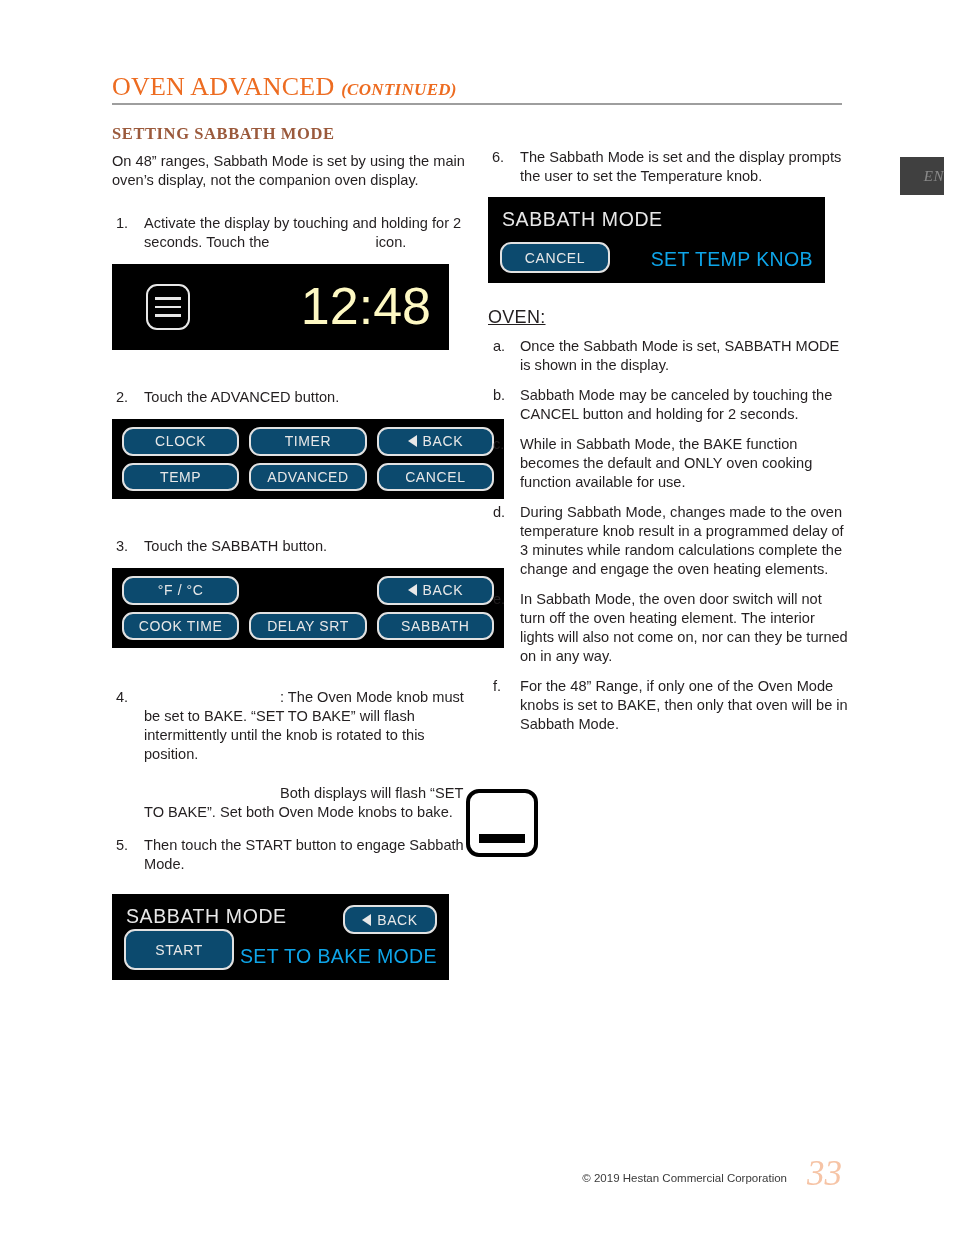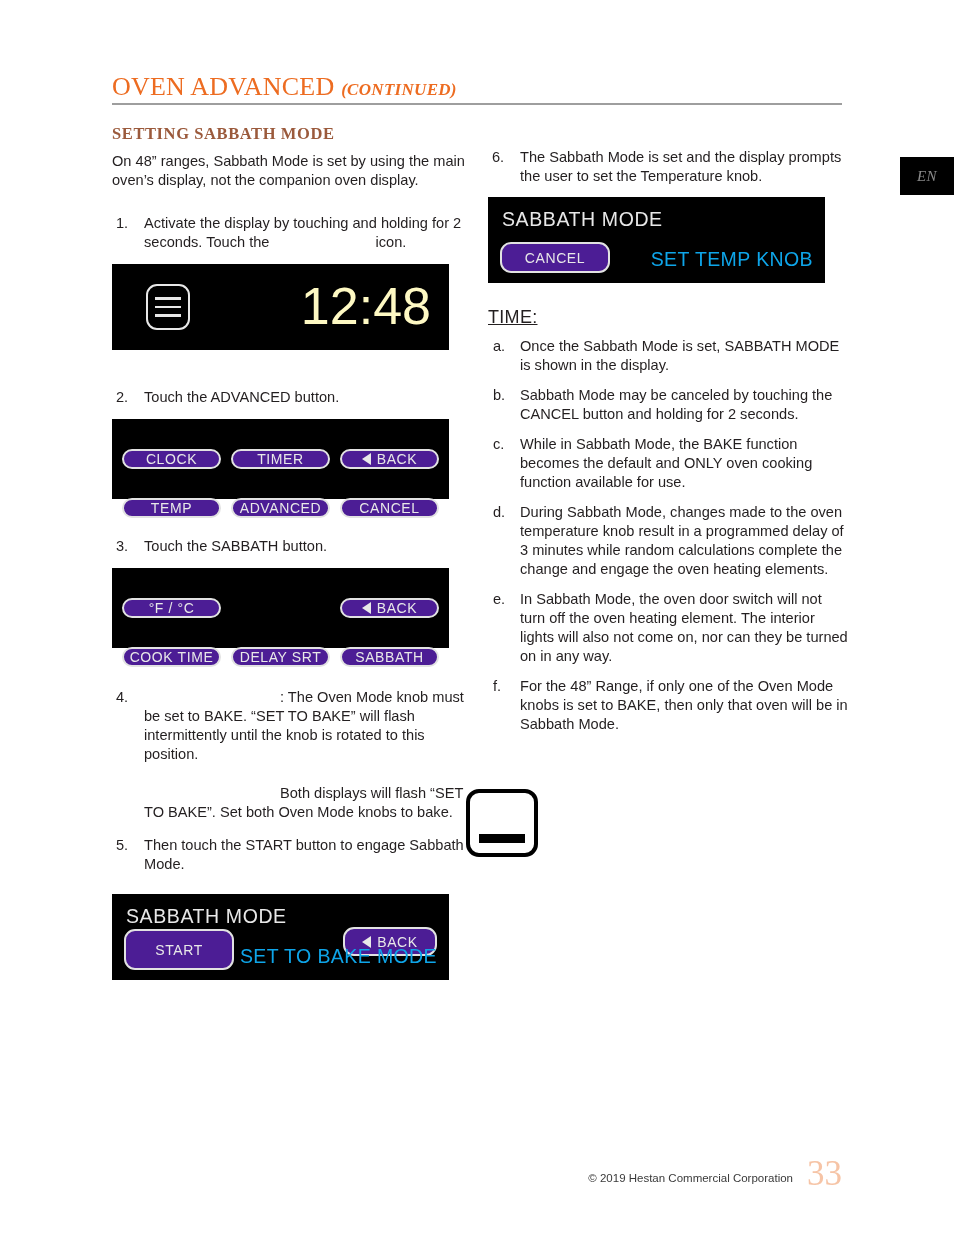--- a/index.html
+++ b/index.html
@@ -51,26 +51,26 @@
     width: 730px;
     height: 2px;
     background: #9e9e9e;
   }
 
   
   .en-tab {
     position: absolute;
     left: 900px;
     top: 157px;
-    width: 54px;
+    width: 44px;
     height: 38px;
-    background: #000000;
+    background: #404040;
     display: flex;
     align-items: center;
-    justify-content: center;
+    justify-content: flex-end;
   }
   .en-tab span {
     font-family: "Liberation Serif", serif;
     font-style: italic;
     font-size: 15px;
     color: #8a8a8a;
     letter-spacing: 0.5px;
   }
 
   
@@ -121,22 +121,21 @@
   .lcd-btn {
     border: 2px solid #e2e2e2;
     border-radius: 11px;
     color: #e8e8e8;
     display: flex;
     align-items: center;
     justify-content: center;
     font-size: 14px;
     letter-spacing: 0.6px;
     box-sizing: border-box;
-    background: #4c1d95;
-    margin-top: 22px;
+    background: #0c4a6e;
   }
 
   
   .lcd-clock {
     width: 337px;
     height: 86px;
     margin-top: 12px;
   }
   .hamburger {
     position: absolute;
@@ -166,21 +165,21 @@
     transform: translateY(-52%);
     font-size: 52px;
     font-weight: 400;
     color: #fef9c3;
     letter-spacing: 0px;
     line-height: 1;
   }
 
   
   .lcd-grid {
-    width: 337px;
+    width: 392px;
     height: 80px;
     padding: 8px 10px;
     display: grid;
     grid-template-columns: repeat(3, 1fr);
     grid-template-rows: repeat(2, 1fr);
     gap: 7px 10px;
     margin-top: 12px;
   }
   .lcd-grid .cell-empty { border: none; }
 
@@ -283,30 +282,31 @@
     display: block;
   }
 
   
   .footer {
     position: absolute;
     right: 112px;
     bottom: 44px;
     display: flex;
     align-items: flex-end;
-    gap: 14px;
+    gap: 20px;
   }
   .footer-copy {
     font-size: 11.5px;
     color: #3a3a3a;
     padding-bottom: 7px;
     white-space: nowrap;
   }
   .footer-page {
     font-family: "Liberation Serif", serif;
+    font-style: italic;
     font-size: 35px;
     color: #F6C4A6;
     line-height: 1;
   }
 </style>
 </head>
 <body>
 
 <div class="page">
 
@@ -407,21 +407,21 @@
       <span class="num">6.</span>
       <span>The Sabbath Mode is set and the display prompts the user to set the Temperature knob.</span>
     </div>
 
     <div class="lcd lcd-sab" style="margin-top:11px;">
       <div class="sab-title">SABBATH MODE</div>
       <div class="lcd-btn sab-cancel">CANCEL</div>
       <div class="sab-msg">SET TEMP KNOB</div>
     </div>
 
-    <span class="notes-head" style="margin-top:24px;">TIME:</span>
+    <span class="notes-head" style="margin-top:24px;">OVEN:</span>
 
     <div class="note">
       <span class="mark">a.</span>
       <span>Once the Sabbath Mode is set, SABBATH MODE is shown in the display.</span>
     </div>
     <div class="note">
       <span class="mark">b.</span>
       <span>Sabbath Mode may be canceled by touching the CANCEL button and holding for 2 seconds.</span>
     </div>
     <div class="note">

